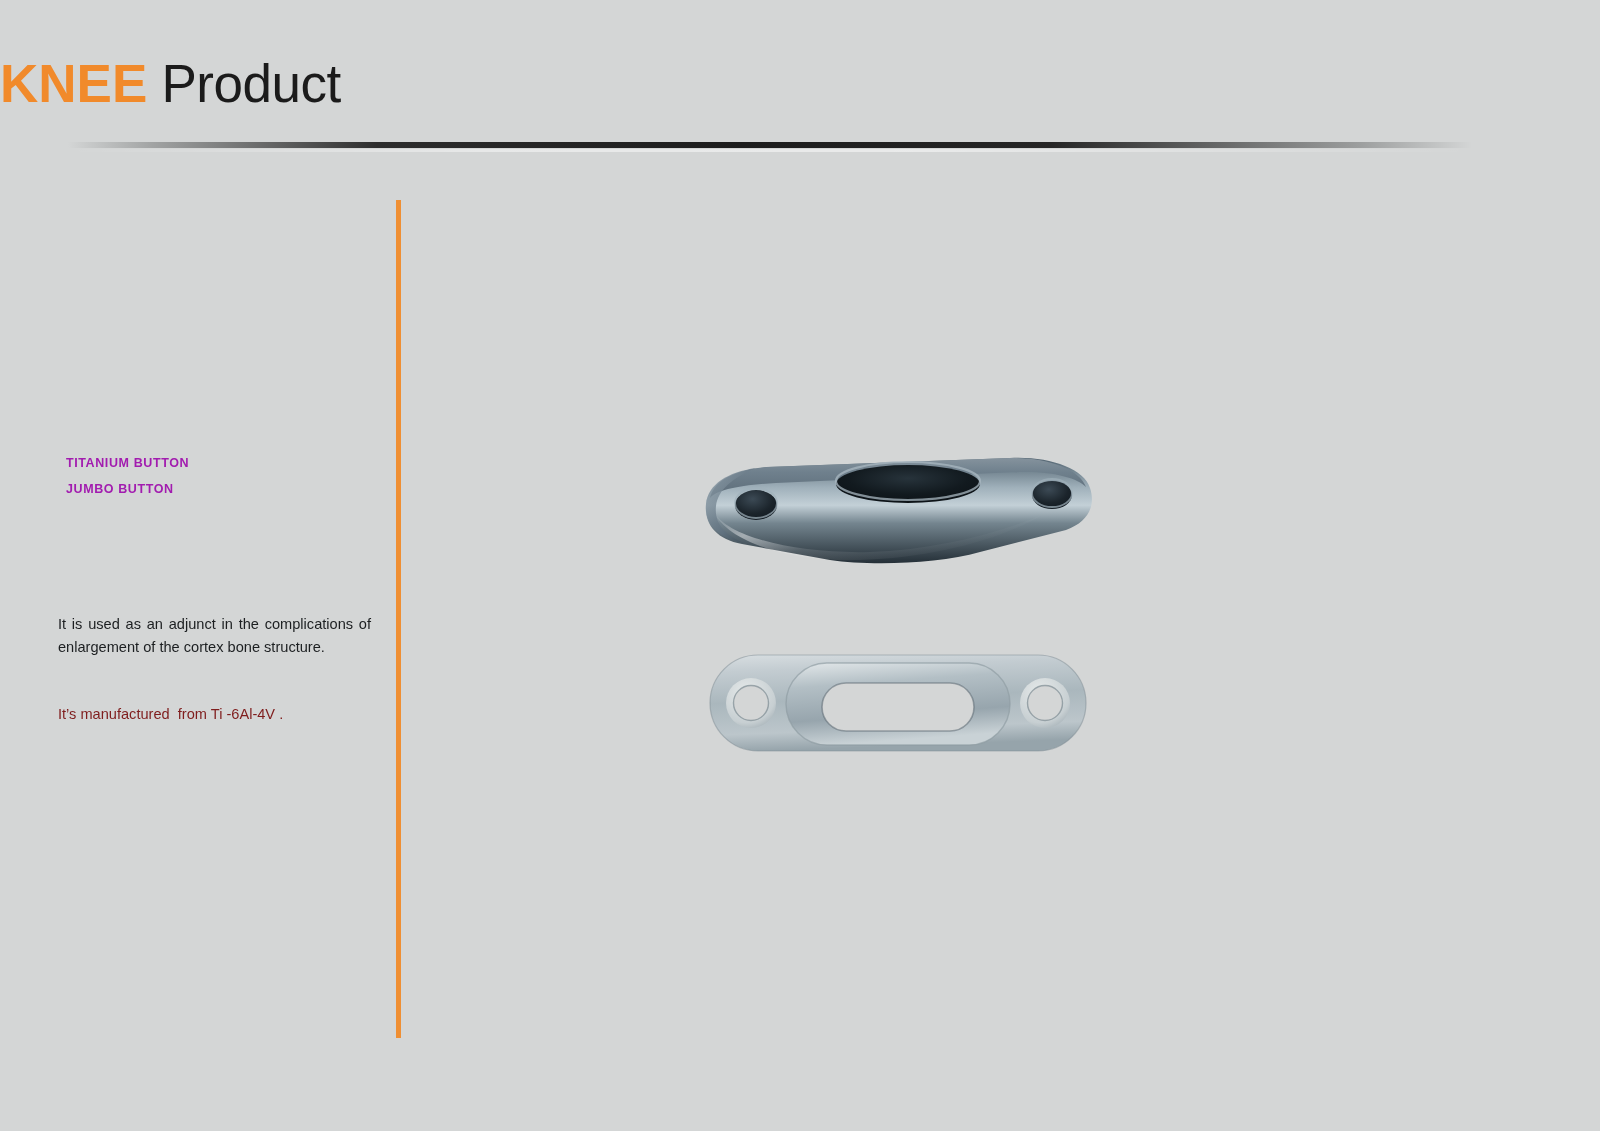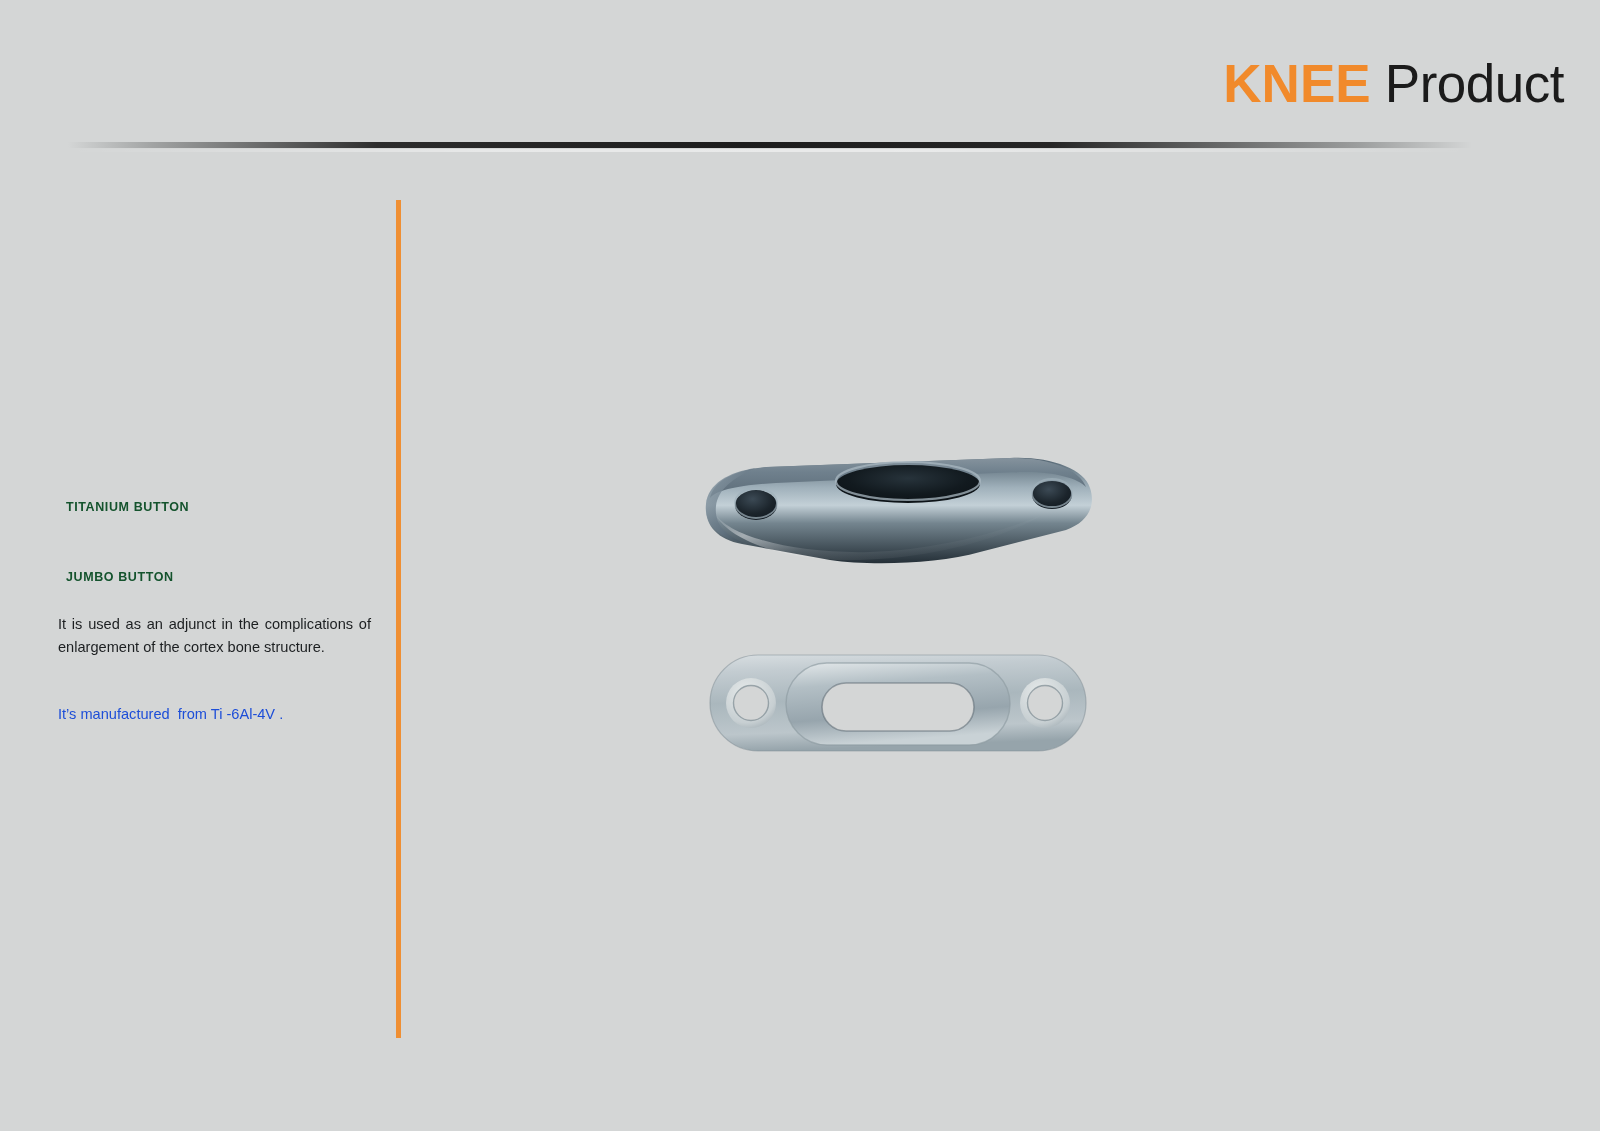--- a/index.html
+++ b/index.html
@@ -14,21 +14,21 @@
     overflow: hidden;
     position: relative;
   }
 
   
   #page-title {
     position: absolute;
     top: 52px;
     left: 0;
     width: 1564px;
-    text-align: right;
+    text-align: left;
     font-size: 53px;
     line-height: 64px;
     letter-spacing: -0.5px;
     white-space: nowrap;
   }
   #page-title .brand {
     color: #f18a2b;
     font-weight: 800;
     letter-spacing: 0px;
   }
@@ -80,44 +80,43 @@
   #spec-labels {
     position: absolute;
     left: 66px;
     top: 450px;
     width: 320px;
   }
   .spec-label {
     font-size: 12.5px;
     font-weight: 800;
     letter-spacing: 0.6px;
-    color: #14532d;
+    color: #a21caf;
     line-height: 26px;
     text-transform: uppercase;
-    margin-top: 44px;
   }
 
   #description-block {
     position: absolute;
     left: 58px;
     top: 613px;
     width: 313px;
   }
   #description-paragraph {
     font-size: 14.6px;
     line-height: 22.5px;
     color: #1c1f21;
     text-align: justify;
     text-justify: inter-word;
     margin: 0;
   }
   #material-paragraph {
     font-size: 14.6px;
     line-height: 22.5px;
-    color: #1d4ed8;
+    color: #7f1d1d;
     margin: 45px 0 0 0;
     white-space: pre;
   }
 
   
   #product-figure {
     position: absolute;
     left: 640px;
     top: 420px;
     width: 560px;

